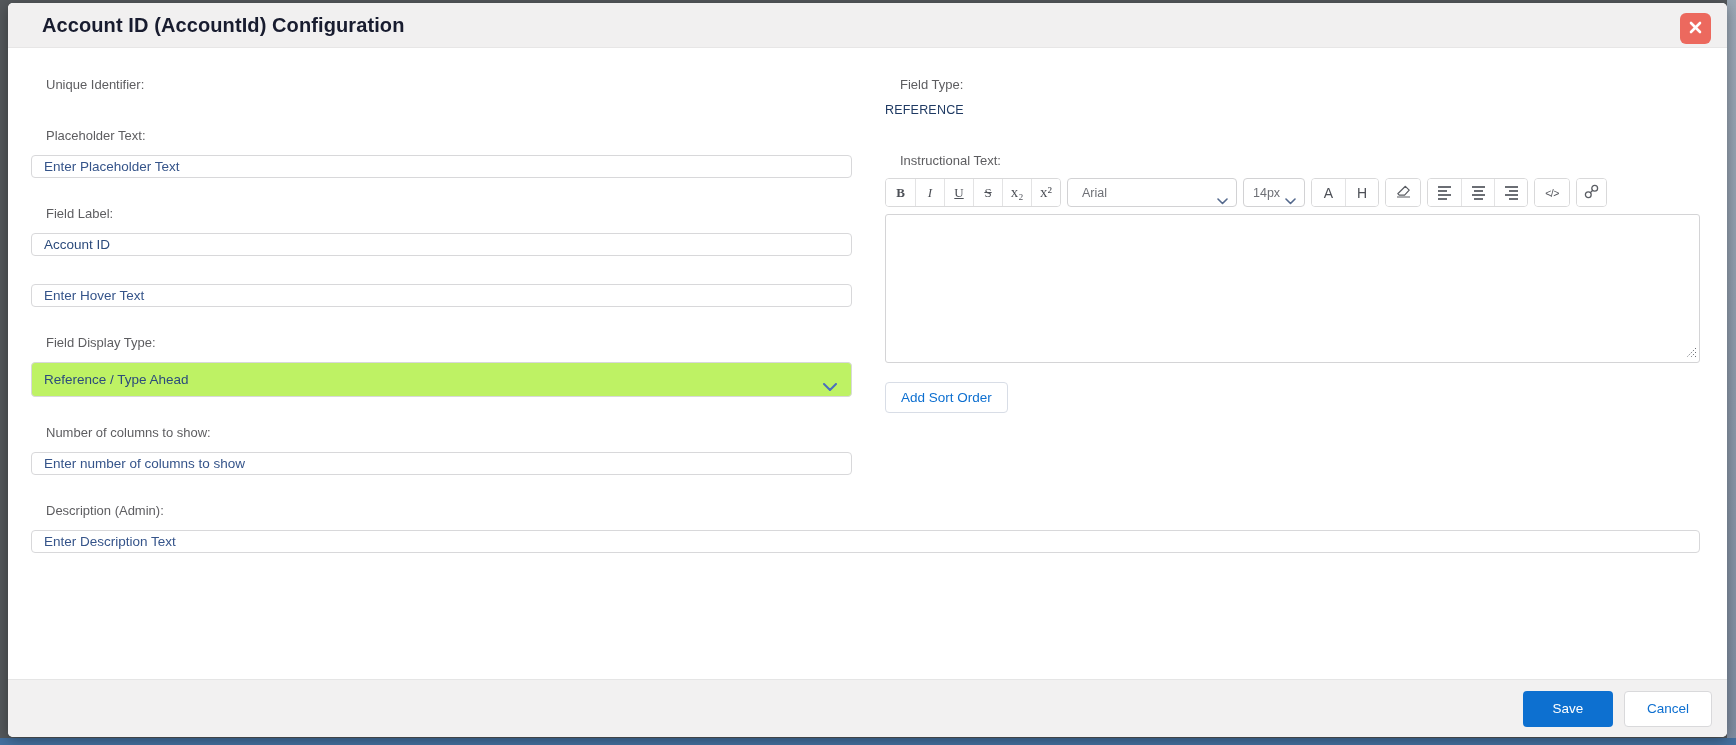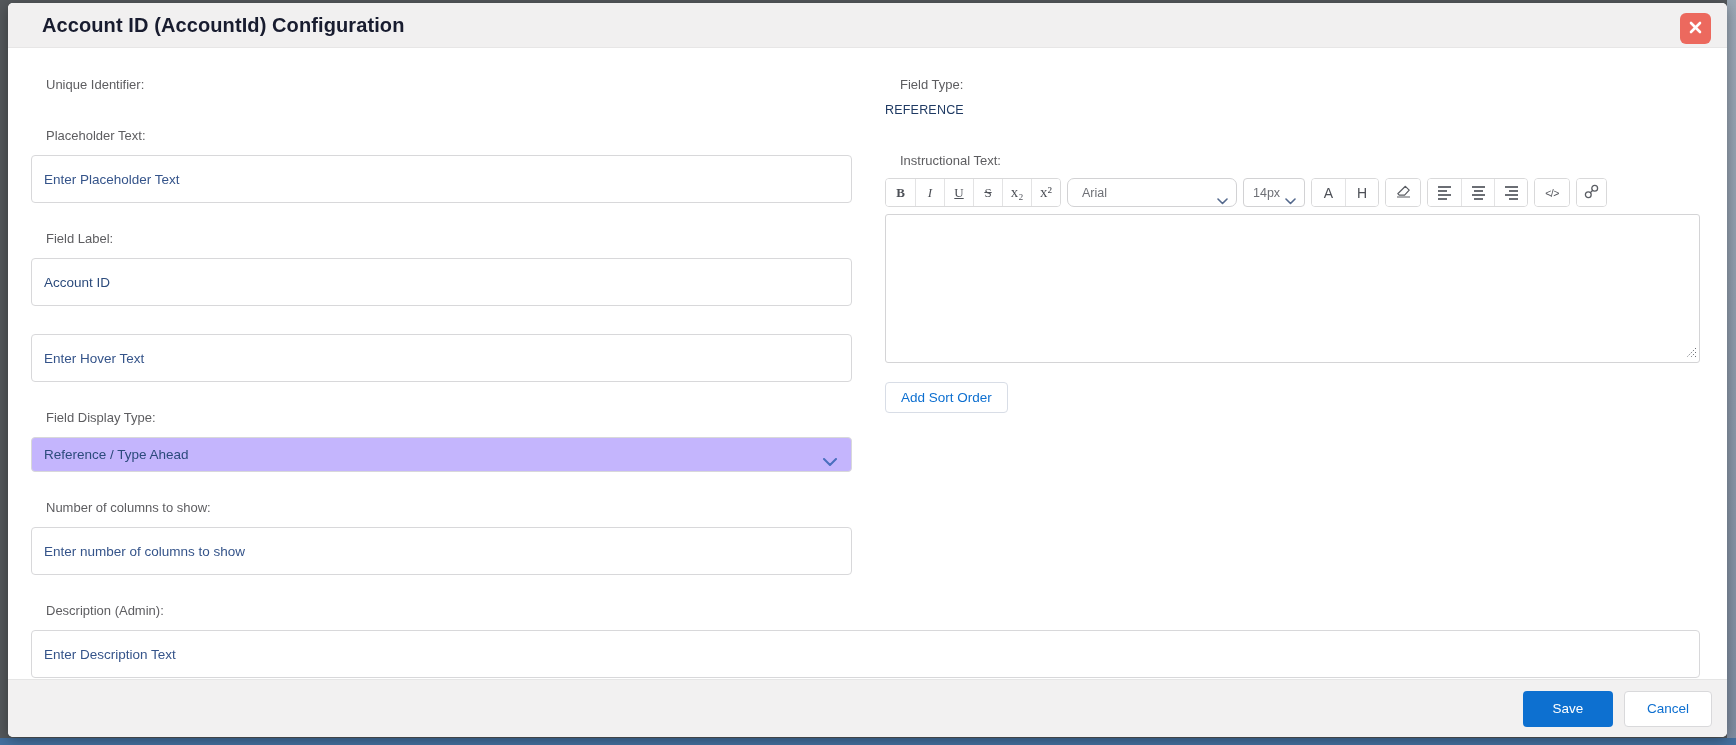--- a/index.html
+++ b/index.html
@@ -45,28 +45,28 @@
   .fgroup.tight { margin-bottom:36px; }
   .flabel {
     display:block; font-size:13px; color:#5d5d60; line-height:15px;
     margin-bottom:12px;
     margin-left:15px;
   }
   .fvalue {
     font-size:12.5px; color:#1f3a63; line-height:13px; letter-spacing:.2px;
   }
   .txt-input {
-    width:100%; height:48px; border:1px solid #d8d8da; border-radius:4px;
+    width:100%; height:23px; border:1px solid #d8d8da; border-radius:4px;
     padding:0 12px; font-family:"Liberation Sans",sans-serif;
     font-size:13.5px; color:#2c4b7c; background:#fff; outline:none;
   }
   .txt-input::placeholder { color:#35548a; opacity:1; }
   .sel-box {
     position:relative; width:100%; height:35px; border:1px solid #d8d8da;
-    border-radius:4px; background:#c4b5fd; display:flex; align-items:center;
+    border-radius:4px; background:#bef264; display:flex; align-items:center;
     padding:0 34px 0 12px; cursor:pointer;
   }
   .sel-box .sel-text { font-size:13.5px; color:#2c4b7c; }
   .sel-box .chev { position:absolute; right:14px; top:14px; }
   .full-row { width:1669px; }
   
   .toolbar { display:flex; align-items:flex-start; gap:6px; margin-top:10px; height:29px; }
   .tb-group {
     display:flex; height:29px; background:#fff;
     border:1px solid #d9d9da; border-radius:4px; overflow:hidden;
@@ -82,21 +82,21 @@
   .tb-btn.i { font-style:italic; }
   .tb-btn.u { text-decoration:underline; }
   .tb-btn.s { text-decoration:line-through; }
   .tb-btn.sub, .tb-btn.sup { font-size:15px; }
   .tb-btn.letter { font-size:14px; width:33px; }
   .tb-btn.wide { width:34px; }
   .tb-select {
     position:relative; height:29px; border:1px solid #d2d2d4; border-radius:4px;
     background:#fff; display:flex; align-items:center; cursor:pointer;
   }
-  .tb-select.font { width:170px; padding:0 24px 0 14px;border-radius:7px; }
+  .tb-select.font { width:170px; padding:0 24px 0 14px; }
   .tb-select.size { width:62px;  padding:0 18px 0 9px; }
   .tb-select .sel-text { font-size:12.5px; color:#6e7076; }
   .tb-select .chev { position:absolute; right:8px; top:12px; }
   .code-glyph { font-size:10.5px; letter-spacing:-0.5px; color:#54565c; }
   .align-icon { display:flex; flex-direction:column; gap:2px; width:13px; }
   .align-icon span { height:2px; background:#6b6e74; display:block; }
   .al-left  span:nth-child(even) { width:9px;  align-self:flex-start; }
   .al-left  span:nth-child(odd)  { width:13px; }
   .al-center span:nth-child(even){ width:9px;  align-self:center; }
   .al-center span:nth-child(odd) { width:13px; }

